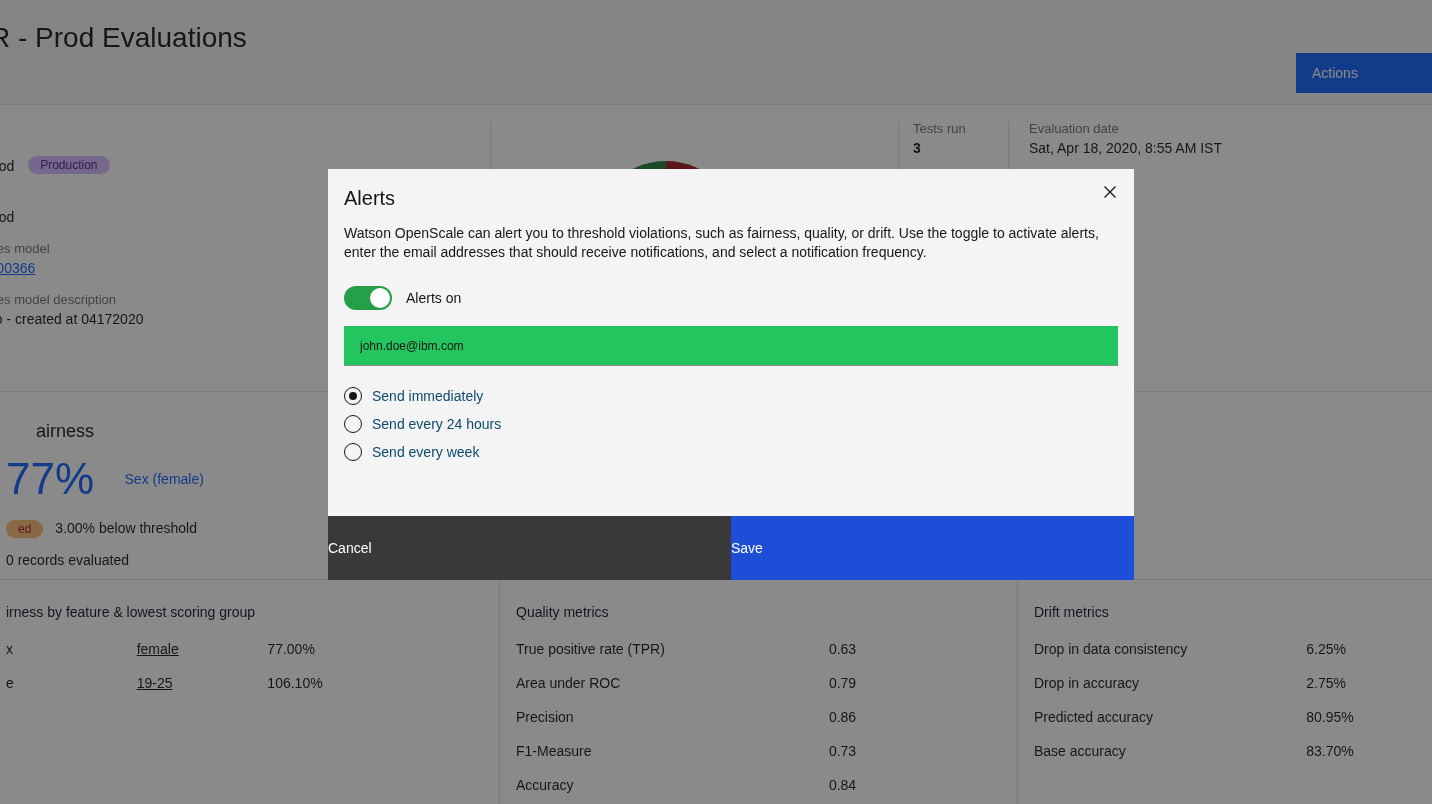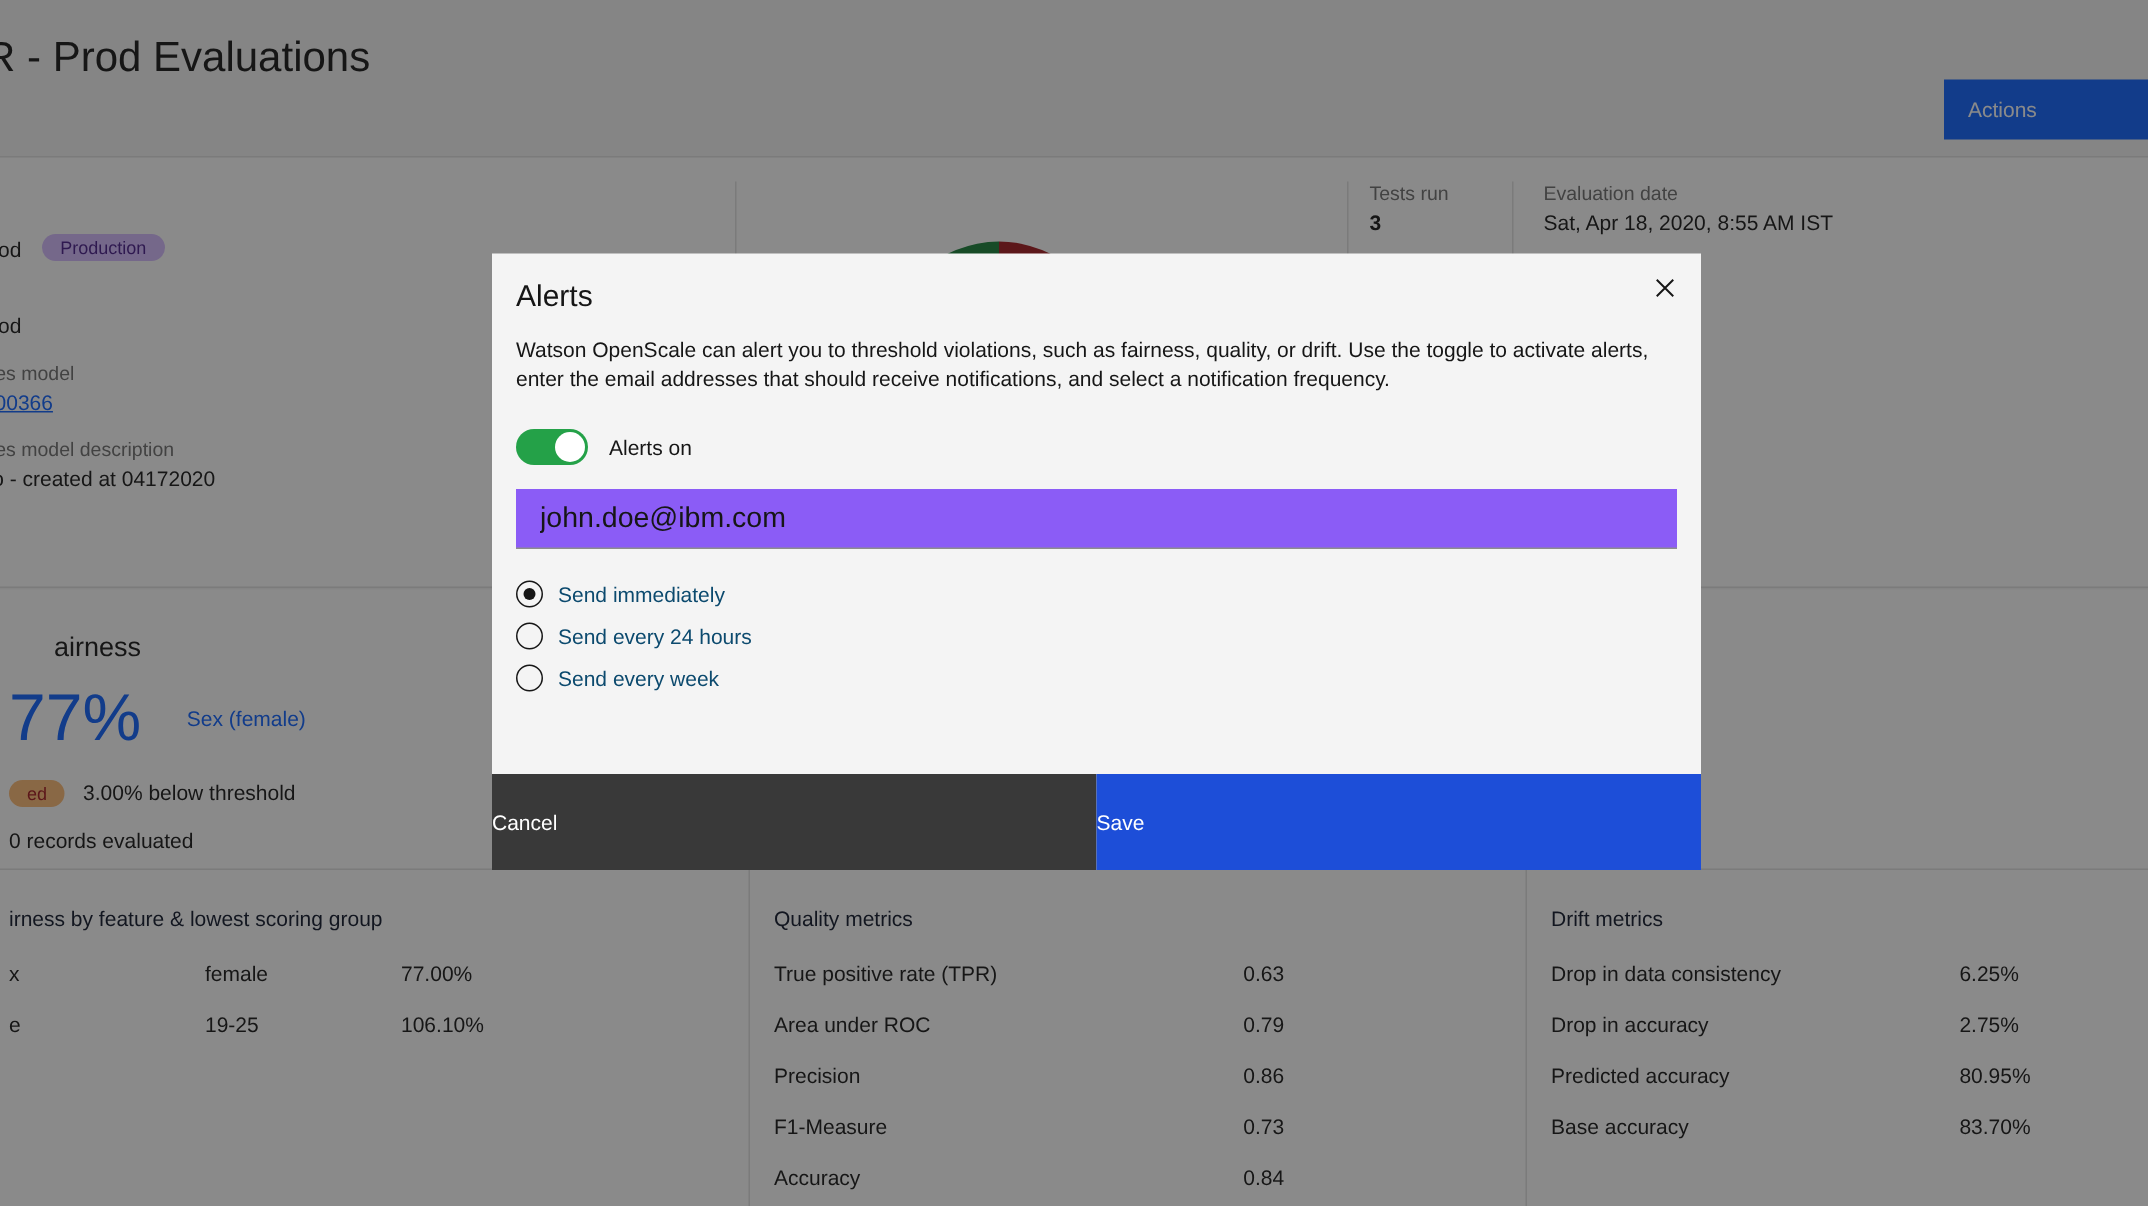--- a/index.html
+++ b/index.html
@@ -143,21 +143,21 @@
   }
   .metrics-table { width: 100%; border-collapse: collapse; }
   .metrics-table td {
     font-size: 14px; color: #161616;
     padding: 9px 0;
     white-space: nowrap;
   }
   .metrics-table td.k { width: 200px; }
   .metrics-table td.v { width: 110px; }
   .fair-table td.k  { width: 72px; }
-  .fair-table td.g  { width: 72px; }
+  .fair-table td.g  { width: 72px; text-decoration: underline; }
 
   .sec2 { position: absolute; left: 0; top: 211px; width: 100%; }
   .card.fair .sec2 { padding: 0 32px 0 46px; }
   .card.qual .sec2, .card.drift .sec2 { padding: 0 16px; }
 
   
   #scrim {
     position: absolute; inset: 0;
     background: rgba(22,22,22,0.5);
   }
@@ -211,25 +211,25 @@
     right: 2px; top: 2px;
     width: 20px; height: 20px;
     border-radius: 50%;
     background: #ffffff;
   }
   .toggle-label { margin-left: 14px; font-size: 14px; color: #161616; text-align: right; }
 
   .email-input {
     display: block;
     width: 774px; height: 40px;
-    background: #8b5cf6;
+    background: #22c55e;
     border: none;
     border-bottom: 1px solid #8d8d8d;
     padding: 0 16px;
-    font-size: 19px;
+    font-size: 12px;
     color: #161616;
     font-family: "Liberation Sans", sans-serif;
   }
 
   .radio-group { margin-top: 16px; }
   .radio-row { display: flex; align-items: center; height: 28px; cursor: pointer; }
   .radio {
     width: 18px; height: 18px;
     border: 1px solid #161616;
     border-radius: 50%;

